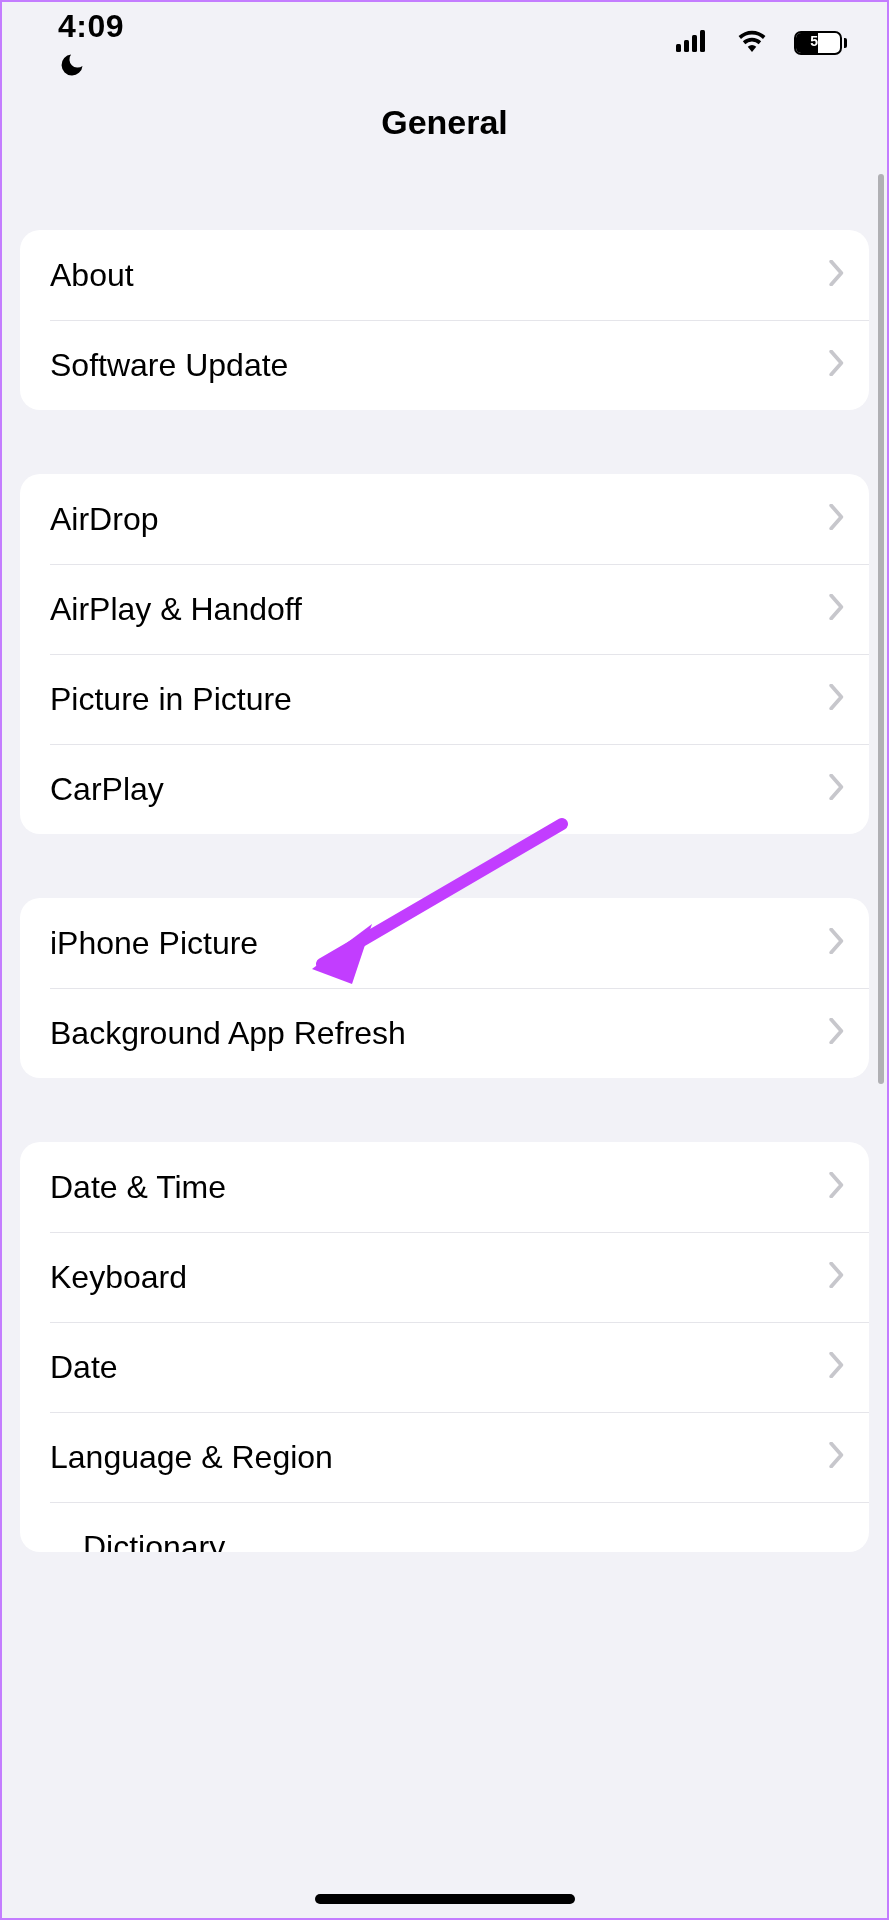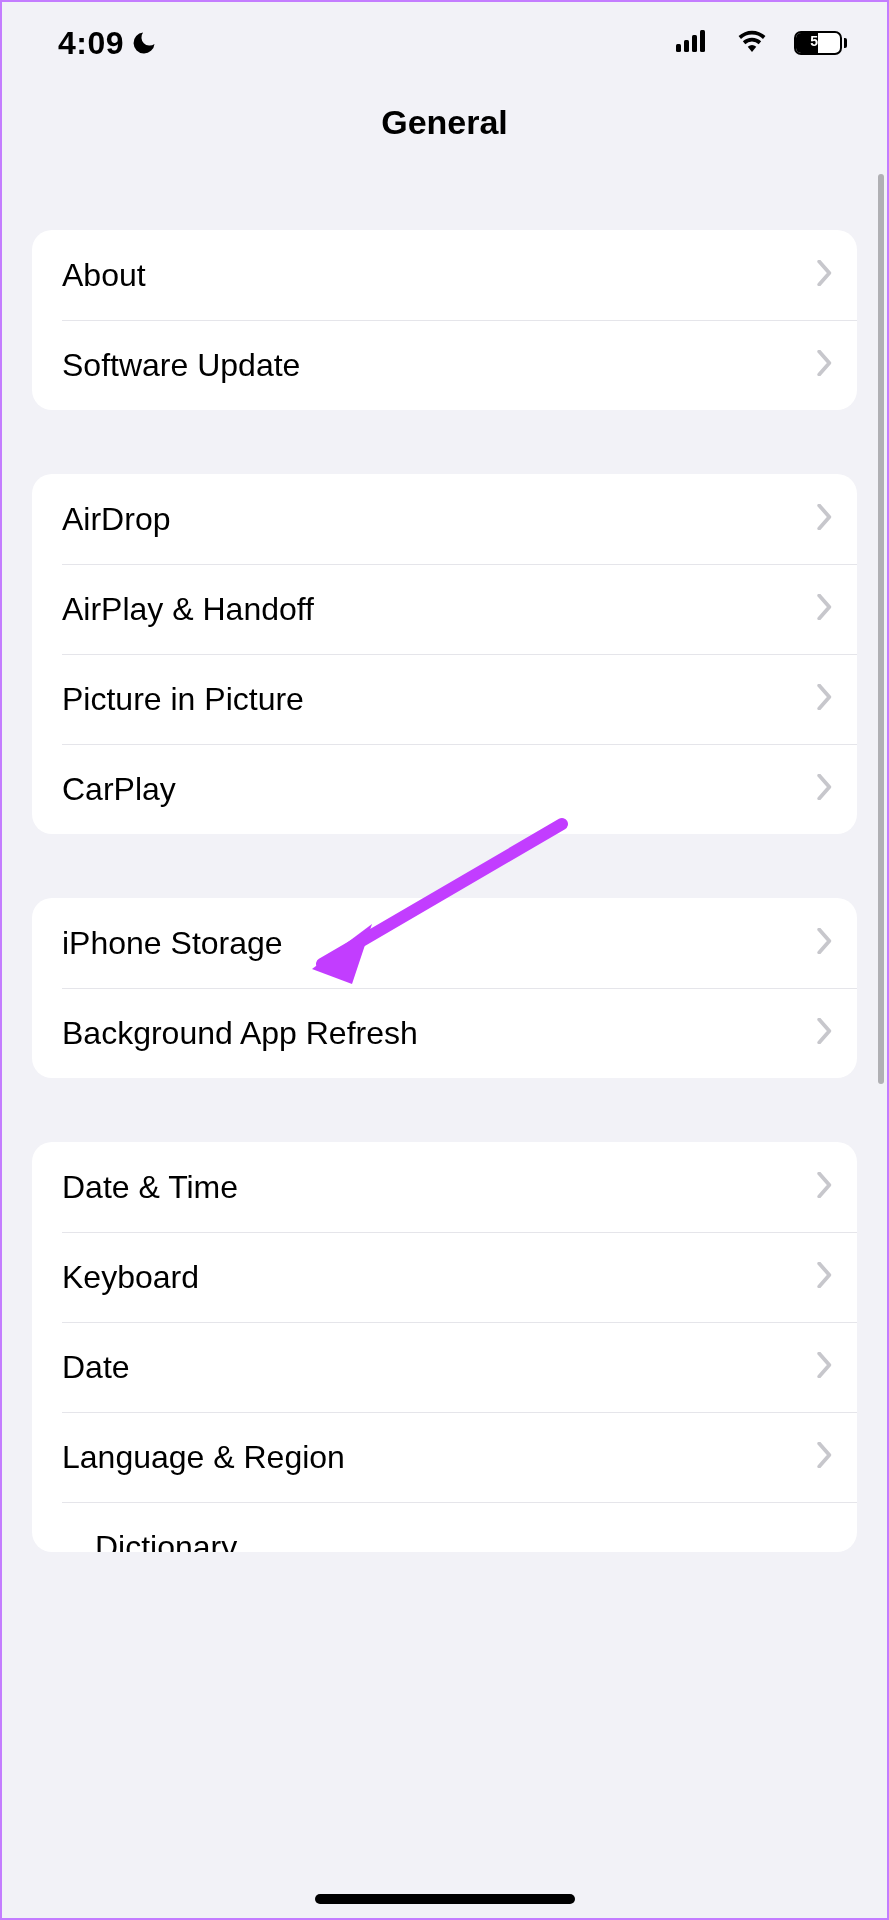--- a/index.html
+++ b/index.html
@@ -13,21 +13,21 @@
   }
 
   
   .status-bar {
     display: flex;
     justify-content: space-between;
     align-items: center;
     padding: 20px 40px 8px 56px;
     height: 70px;
   }
-  .status-left { display: flex; align-items: center; gap: 6px; }
+  .status-left { display: flex; gap: 6px; flex-direction: column; }
   .time { font-size: 32px; font-weight: 600; letter-spacing: 0.5px; }
   .moon { display: inline-flex; }
   .status-right { display: flex; align-items: center; gap: 27px; }
   .battery {
     display: inline-flex;
     align-items: center;
   }
   .battery-body {
     width: 48px; height: 24px;
     border: 2px solid #000;
@@ -68,21 +68,21 @@
   }
   .back-label { font-size: 34px; font-weight: 400; }
   .nav-title {
     margin: 0 auto;
     font-size: 34px;
     font-weight: 600;
   }
 
   
   .content {
-    padding: 0 30px;
+    padding: 0 18px;
   }
   .spacer-top { height: 58px; }
 
   .group {
     background: #fff;
     border-radius: 20px;
     margin-bottom: 64px;
     overflow: hidden;
   }
 
@@ -226,21 +226,21 @@
     <div class="row">
       <span class="row-label">CarPlay</span>
       <span class="chevron"><svg width="16" height="26" viewBox="0 0 10 18">
             <path d="M1 1l7 8-7 8" stroke="#c7c7cc" stroke-width="2.6" fill="none" stroke-linecap="round" stroke-linejoin="round"></path>
           </svg></span>
     </div>
   </div>
 
   <div class="group">
     <div class="row">
-      <span class="row-label">iPhone Storage</span>
+      <span class="row-label">iPhone Picture</span>
       <span class="chevron"><svg width="16" height="26" viewBox="0 0 10 18">
             <path d="M1 1l7 8-7 8" stroke="#c7c7cc" stroke-width="2.6" fill="none" stroke-linecap="round" stroke-linejoin="round"></path>
           </svg></span>
     </div>
     <div class="row">
       <span class="row-label">Background App Refresh</span>
       <span class="chevron"><svg width="16" height="26" viewBox="0 0 10 18">
             <path d="M1 1l7 8-7 8" stroke="#c7c7cc" stroke-width="2.6" fill="none" stroke-linecap="round" stroke-linejoin="round"></path>
           </svg></span>
     </div>

